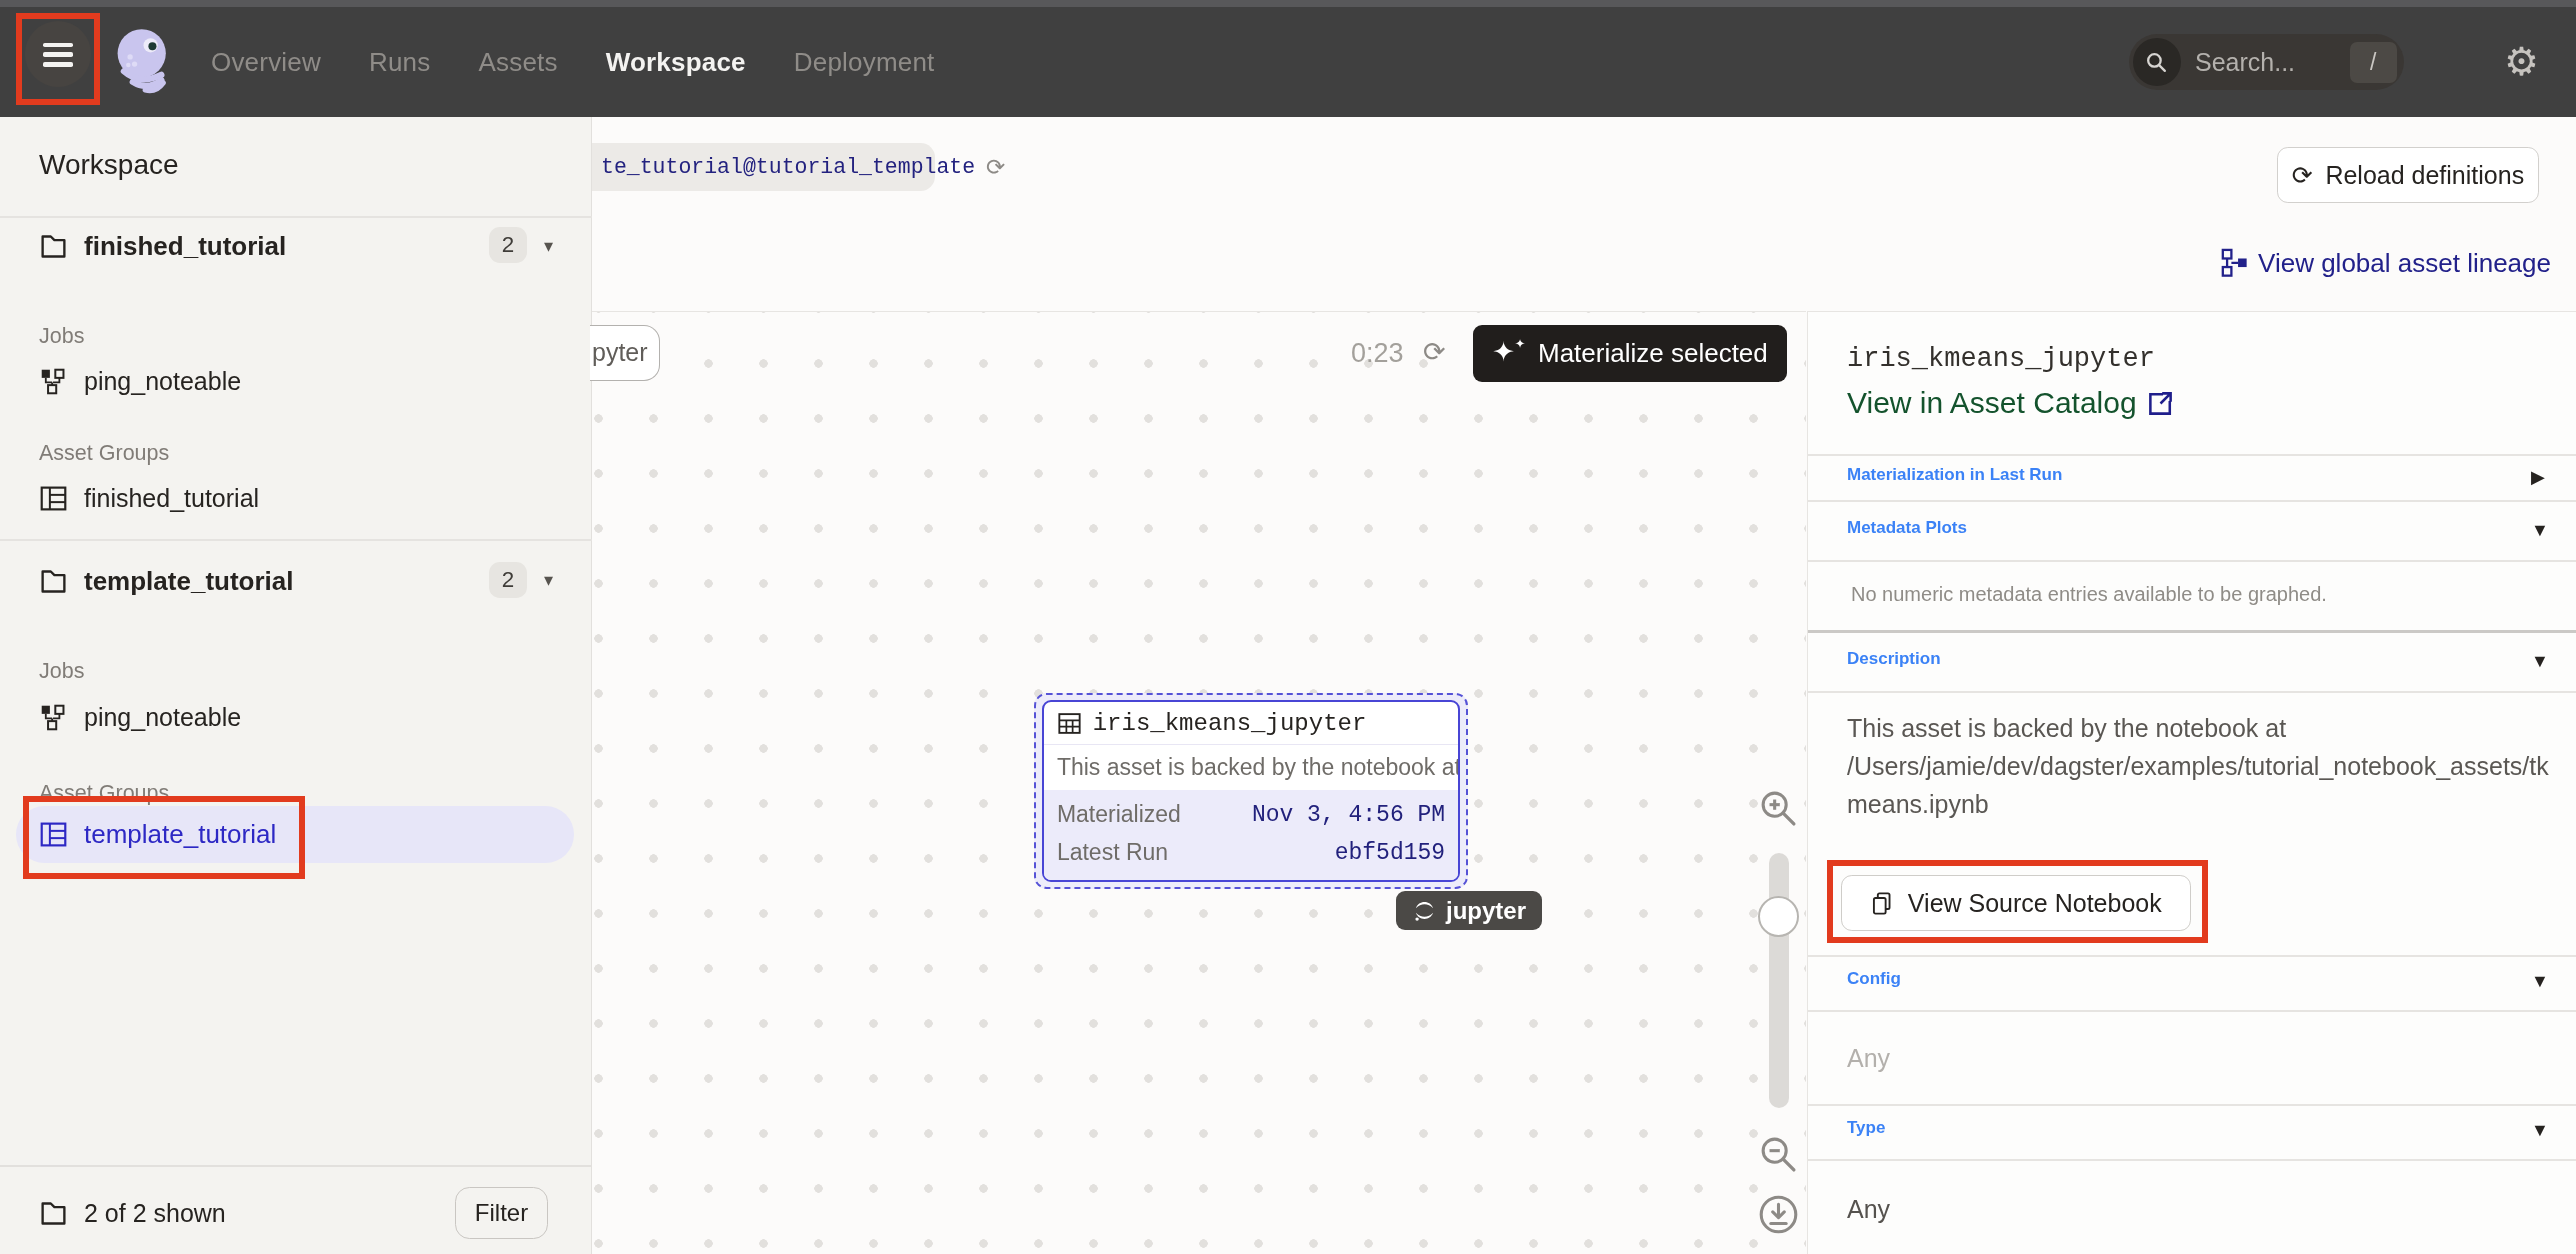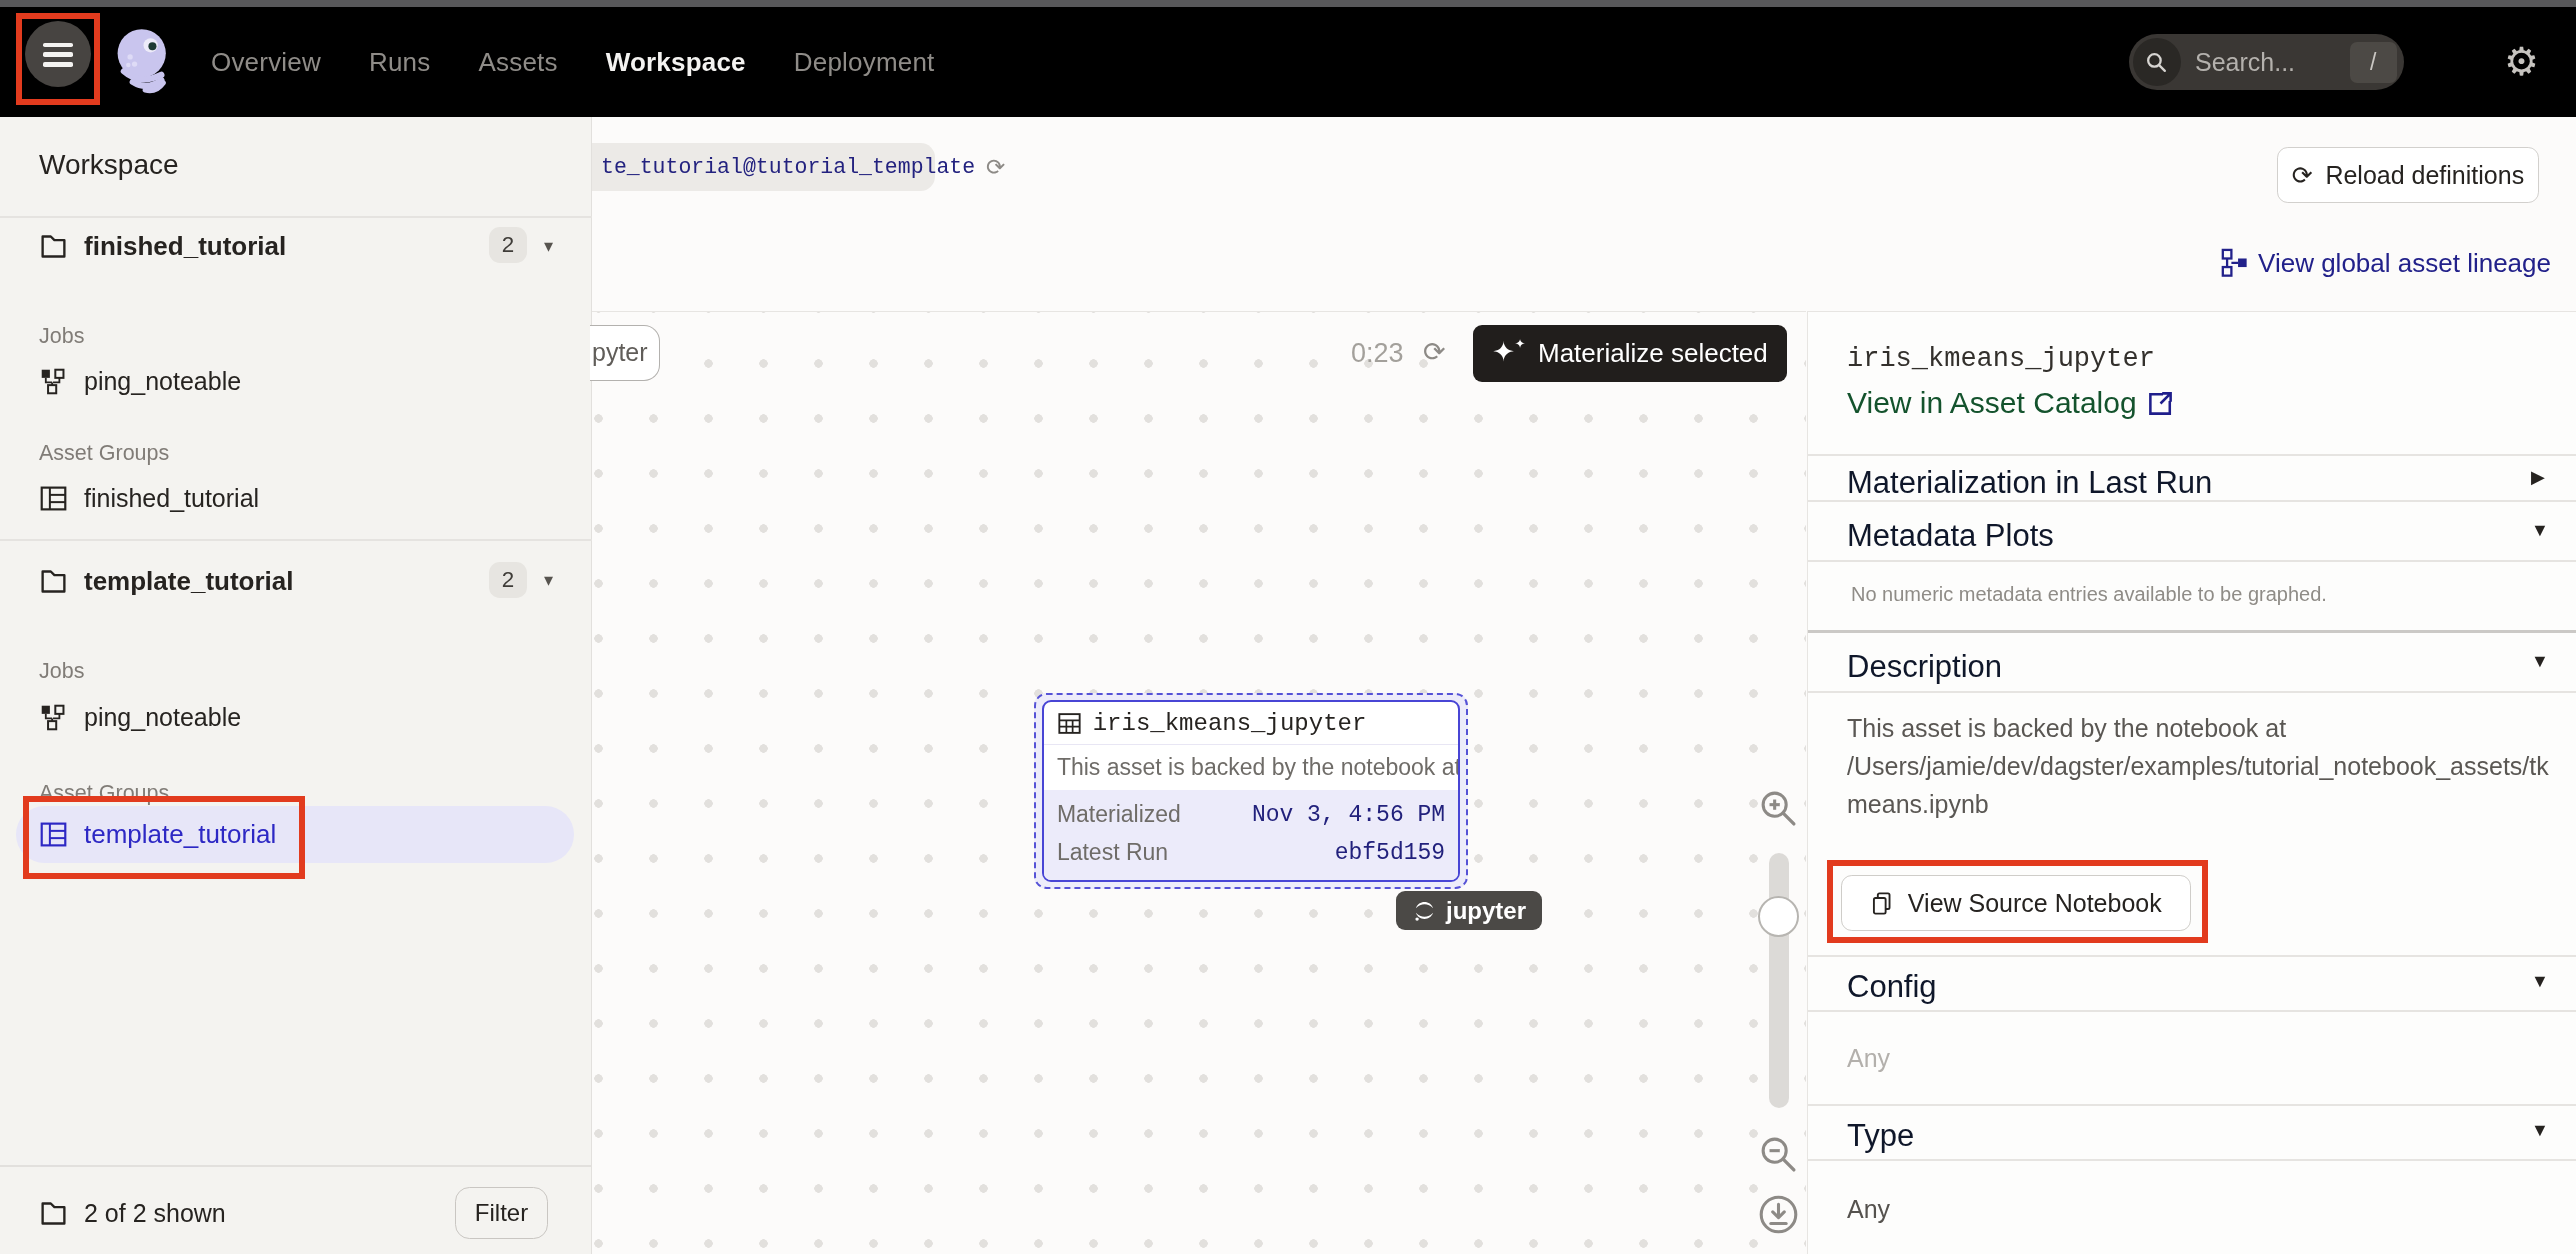--- a/index.html
+++ b/index.html
@@ -2,21 +2,21 @@
 <html style="font-size:14.4px"><head>
 <meta charset="utf-8">
 <style>
   * { margin:0; padding:0; box-sizing:border-box; }
   html,body { width:2576px; height:1255px; background:#fcfbfa; font-family:"Liberation Sans",sans-serif; overflow:hidden; }
   .screen { position:relative; width:2576px; height:1255px; }
   .mono { font-family:"Liberation Mono","DejaVu Sans Mono",monospace; }
 
   
   .topstrip { position:absolute; left:0; top:0; width:2576px; height:7.2px; background:#58585a; }
-  .topbar { position:absolute; left:0; top:7.2px; width:2576px; height:110px; background:#000000; }
+  .topbar { position:absolute; left:0; top:7.2px; width:2576px; height:110px; background:#404040; }
   .hl { border:6.3px solid #e23b1e; }
   .hamburger-hl { position:absolute; left:16px; top:5.4px; width:84px; height:92px; }
   .hamburger { position:absolute; left:2.7px; top:2.7px; width:66px; height:66px; border-radius:50%; background:#474441; border:none; cursor:pointer; }
   .hamburger .bar { position:absolute; left:18px; width:30.5px; height:4.5px; background:#f4f3f1; border-radius:1.8px; }
   .hamburger .b1{top:21.5px;} .hamburger .b2{top:31px;} .hamburger .b3{top:41px;}
   .logo { position:absolute; left:106px; top:16px; width:75px; height:75px; }
   .nav { position:absolute; left:211px; top:0; height:110px; display:flex; align-items:center; gap:48px; }
   .navitem { font-size:26px; color:#8f8c88; text-decoration:none; letter-spacing:0.2px; }
   .navitem.active { color:#f4f3f1; font-weight:700; }
   .search { position:absolute; left:2129px; top:27px; width:275px; height:56px; border-radius:28px; background:#3a3734; display:flex; align-items:center; }
@@ -85,21 +85,21 @@
   .zthumb { position:absolute; left:2.7px; top:108px; width:41px; height:41px; border-radius:50%; background:#ffffff; border:2.7px solid #b7b5b1; cursor:grab; }
   .zicon { position:absolute; left:2.7px; cursor:pointer; }
 
   
   .panel { position:absolute; left:1807px; top:311px; width:769px; height:944px; background:#fdfdfc; border-left:1.8px solid #e7e5e2; border-top:1.8px solid #e7e5e2; }
   .p-div { position:absolute; left:0; width:769px; height:1.8px; background:#e6e4e1; }
   .p-div.thick { height:2.7px; background:#cbc9c6; }
   .p-title { position:absolute; left:39px; top:32px; font-size:27px; color:#33302c; }
   .p-cat-link { position:absolute; left:39px; top:74px; display:flex; align-items:center; gap:10.8px; cursor:pointer; }
   .p-cat-link .txt { font-size:30px; color:#14532d; }
-  .p-sec { position:absolute; left:39px; font-size:31px; font-weight:400; color:#0f172a; }
+  .p-sec { position:absolute; left:39px; font-size:17px; font-weight:700; color:#3b82f6; }
   .p-caret { position:absolute; left:723px; font-size:18px; color:#262320; cursor:pointer; }
   .p-empty { position:absolute; left:43px; font-size:20px; color:#8f8c87; }
   .p-desc { position:absolute; left:39px; top:397px; width:702px; font-size:25px; line-height:38px; color:#5a5753; word-wrap:break-word; }
   .vsn-hl { position:absolute; left:19px; top:548px; width:381px; height:83px; }
   .vsn-btn { position:absolute; left:33px; top:563px; width:350px; height:56px; background:#ffffff; border:1.8px solid #cfcdc9; border-radius:10.8px; display:flex; align-items:center; justify-content:center; gap:12.6px; cursor:pointer; }
   .vsn-btn .txt { font-size:25px; color:#262320; }
   .p-any-light { position:absolute; left:39px; font-size:25px; color:#b3b0ac; }
   .p-any-dark { position:absolute; left:39px; font-size:25px; color:#55524e; }
 </style>
 </head>

